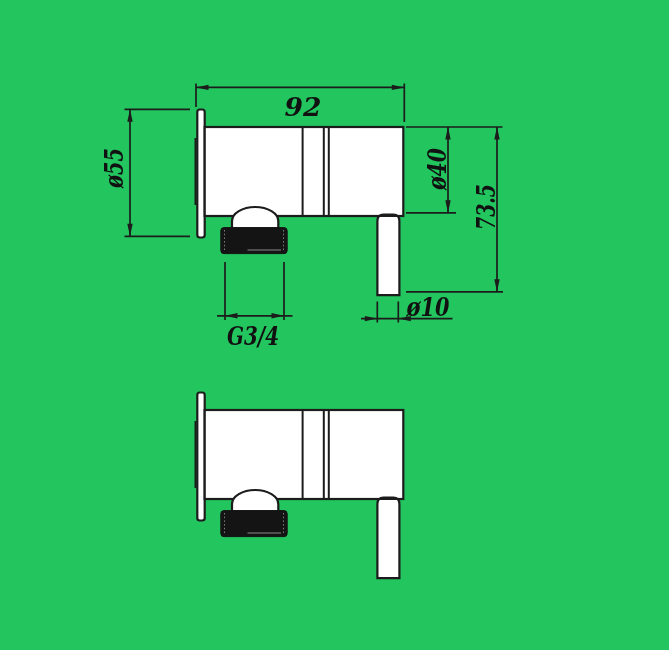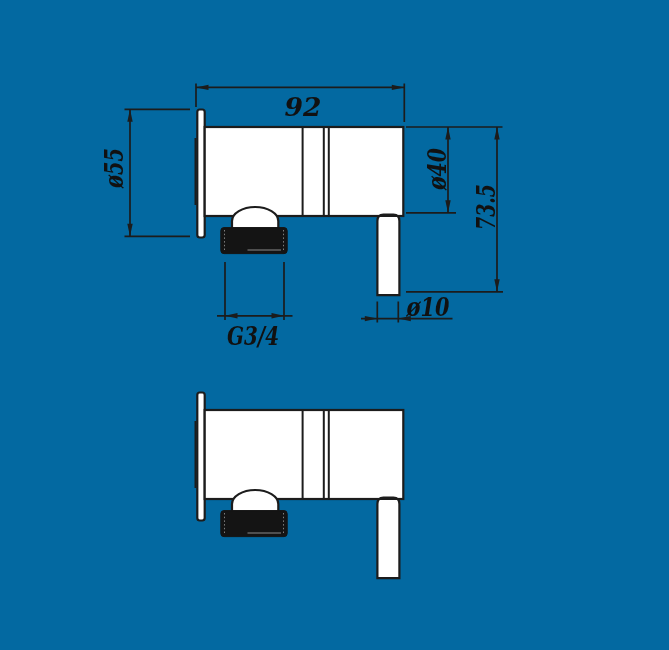--- a/index.html
+++ b/index.html
@@ -1,19 +1,19 @@
 <!DOCTYPE html>
 <html><head>
 <meta charset="utf-8">
 <style>
   html,body{margin:0;padding:0;background:#fff;}
   .canvas{
     position:relative;
     width:669px;height:650px;
-    background:#0369a1;
+    background:#22c55e;
     overflow:hidden;
   }
   svg{display:block;}
   .part{stroke:#1c1c1c;stroke-width:2.2;fill:#ffffff;stroke-linecap:round;}
   .partline{stroke:#1c1c1c;stroke-width:2;fill:none;stroke-linecap:butt;}
   .dim{stroke:#1c1c1c;stroke-width:1.7;fill:none;stroke-linecap:butt;}
   .arrow{fill:#1c1c1c;stroke:none;}
   .dimtext{
     font-family:"DejaVu Serif", serif;
     font-style:italic;

